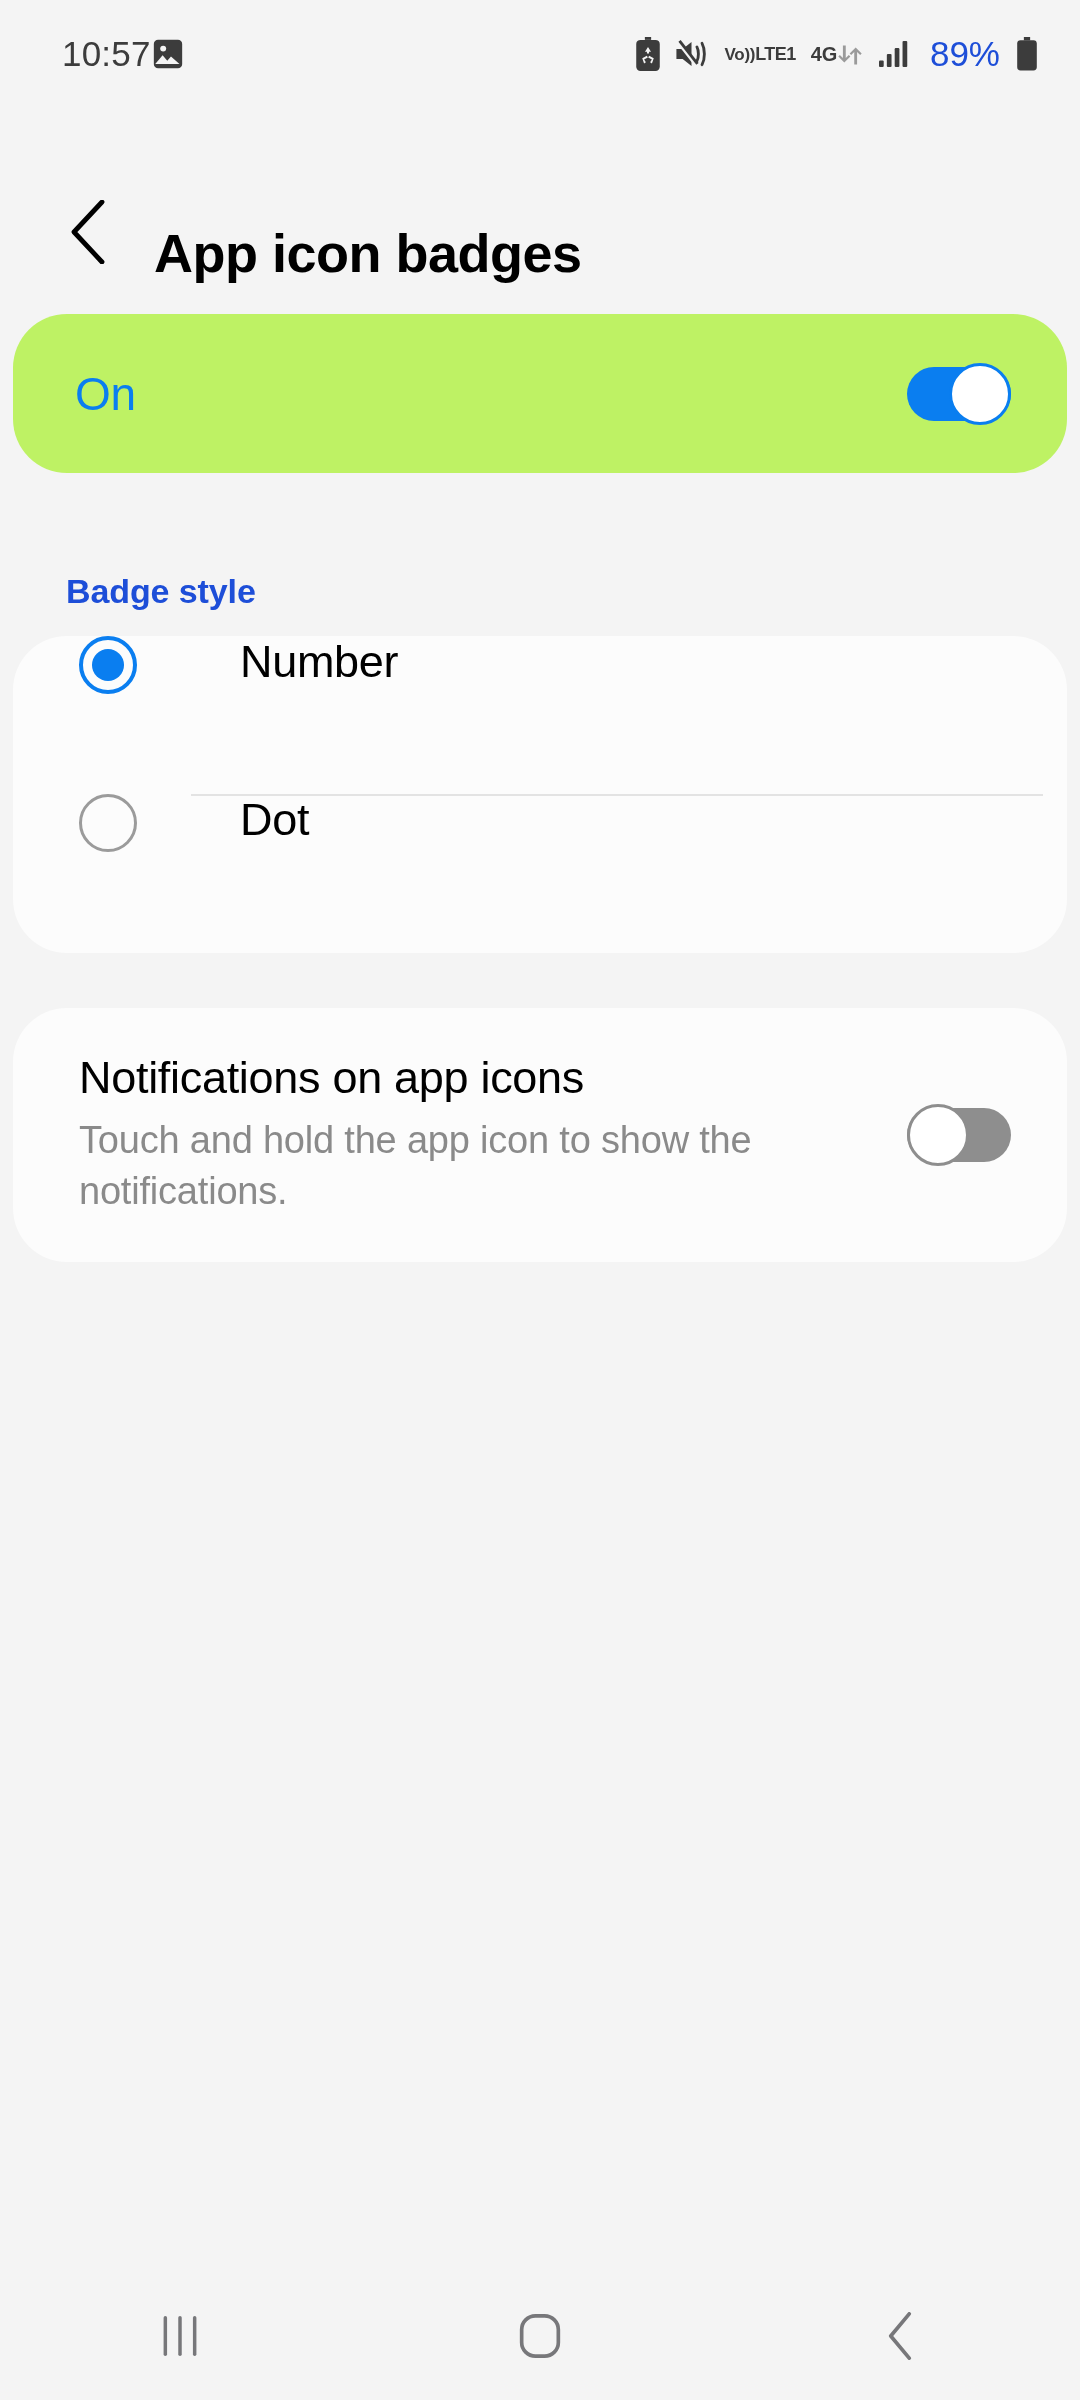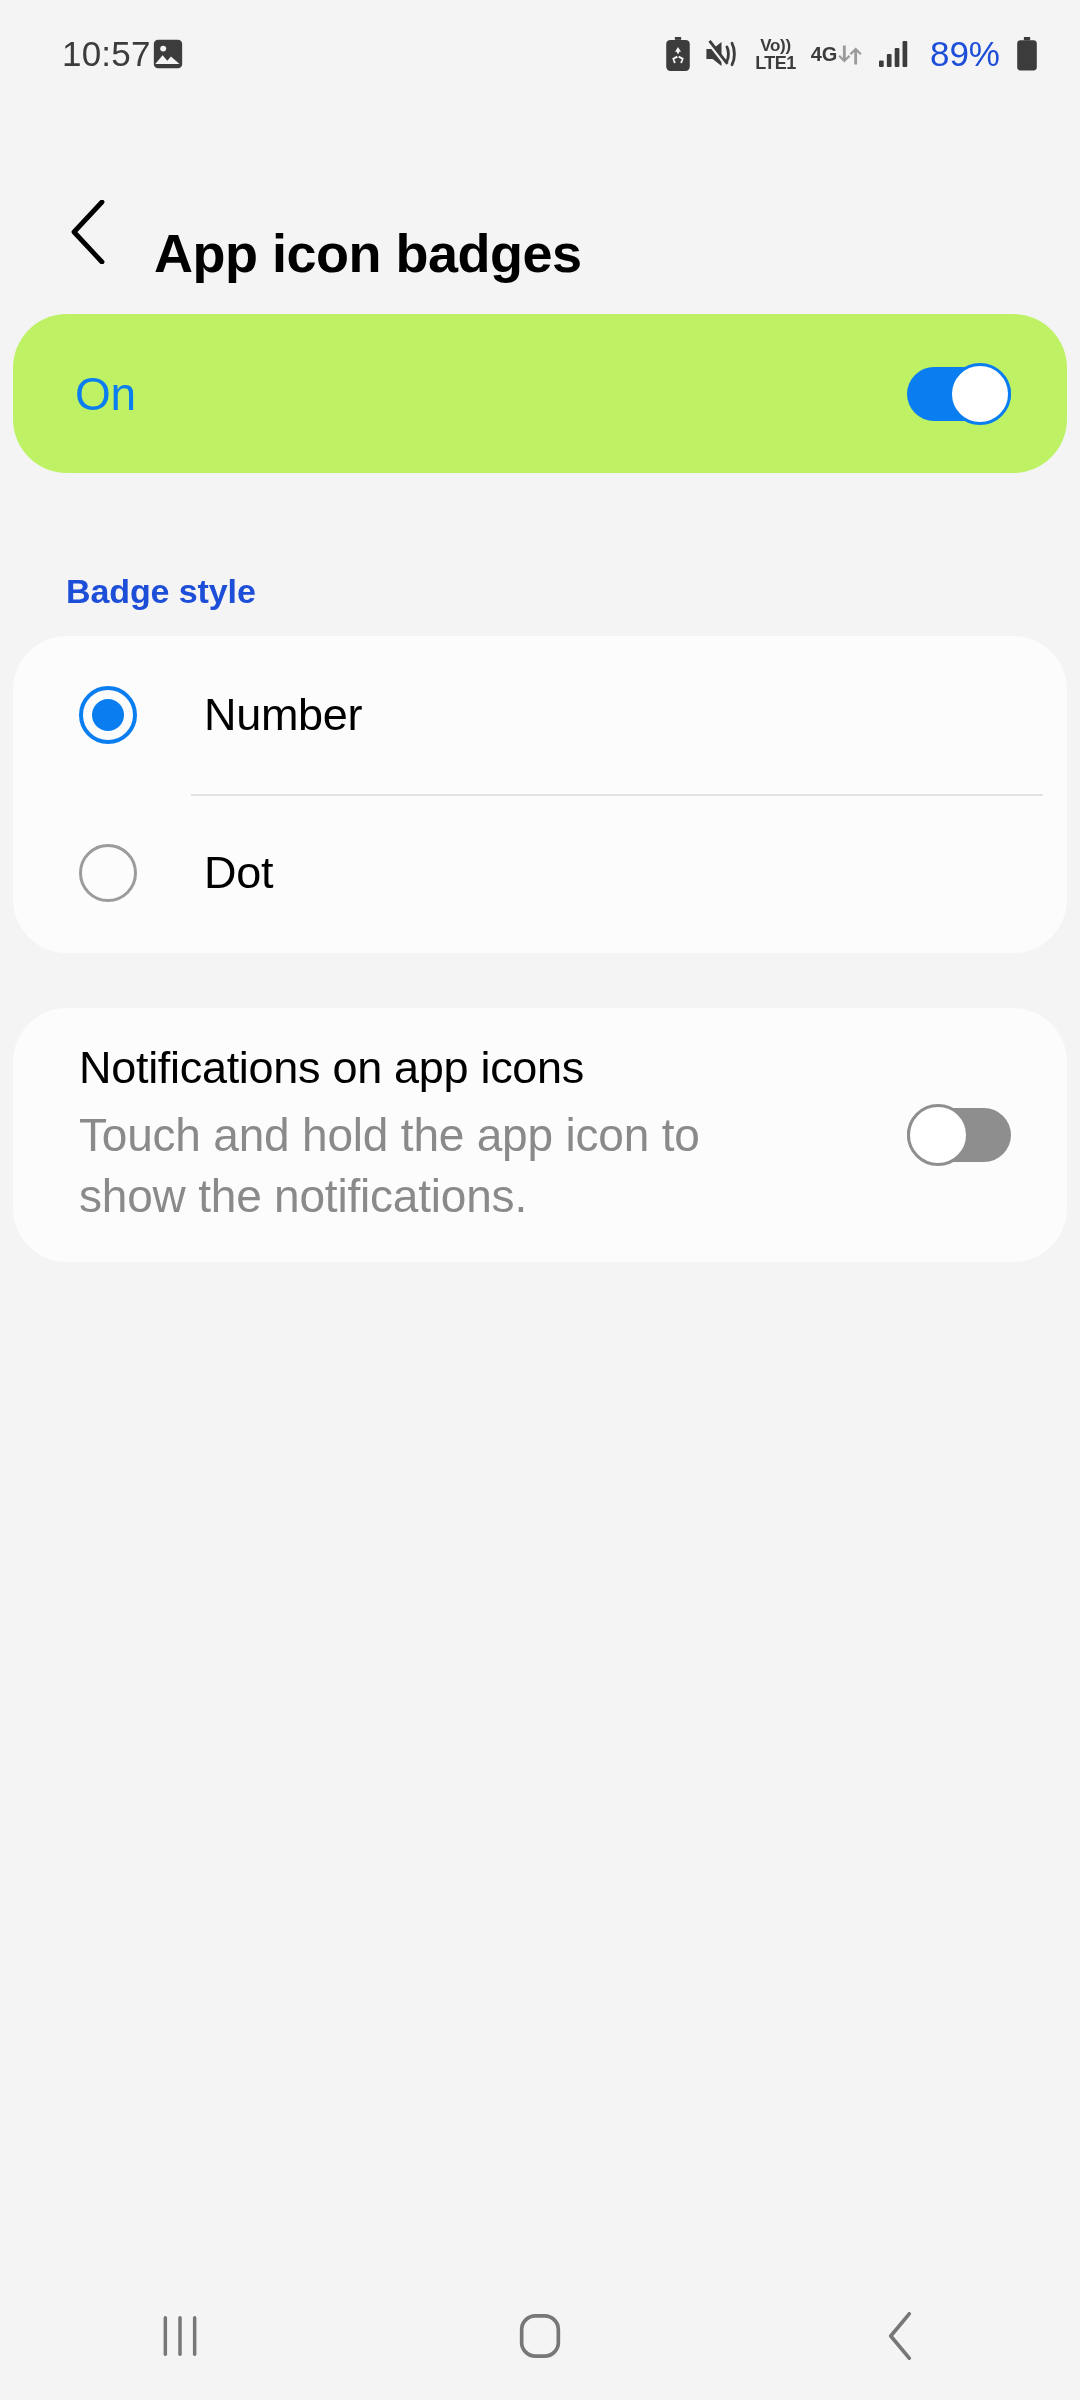--- a/index.html
+++ b/index.html
@@ -27,21 +27,21 @@
   .status-left { display:flex; align-items:center; }
   .status-clock {
     font-size:35px; color:#3c3c3c; letter-spacing:0.2px;
     font-family:"Liberation Sans", sans-serif;
   }
   .gallery-icon { width:34px; height:34px; display:block; }
   .status-right { display:flex; align-items:center; gap:13px; }
   .batt-saver-icon { width:28px; height:34px; display:block; }
   .mute-icon { width:37px; height:30px; display:block; }
   .volte-block {
-    display:flex; flex-direction:column;
+    display:flex; flex-direction:row;
     align-items:center; justify-content:center;
     line-height:1; color:#3c3c3c;
   }
   .volte-top { font-size:17px; font-weight:bold; letter-spacing:-0.3px; }
   .volte-bot { font-size:18px; font-weight:bold; letter-spacing:-0.5px; }
   .net-block {
     display:flex; flex-direction:row;
     align-items:center; justify-content:center;
     line-height:1; color:#3c3c3c; margin-left:2px;
   }
@@ -109,22 +109,23 @@
   
   #badge-style-card {
     position:absolute; top:636px; left:13px;
     width:1054px; height:317px;
     background:#fcfcfc;
     border-radius:54px;
   }
   .radio-row {
     position:relative;
     height:158px;
-    display:flex; align-items:center;
+    display:flex; align-items:flex-start;
     padding-left:66px;
+    gap:36px;
   }
   .radio {
     position:relative;
     width:58px; height:58px; border-radius:50%;
     flex:0 0 auto;
     box-sizing:border-box;
   }
   .radio.selected { border:4px solid #0a7ef0; }
   .radio.selected::after {
     content:""; position:absolute;
@@ -150,21 +151,21 @@
     display:flex; align-items:center;
     justify-content:space-between;
     padding:0 56px 0 66px;
   }
   #notif-text { max-width:720px; }
   #notif-title {
     font-size:45px; color:#000; letter-spacing:-0.3px;
     line-height:1.05;
   }
   #notif-desc {
-    font-size:46px; color:#8a8a8a; letter-spacing:-0.2px;
+    font-size:38px; color:#8a8a8a; letter-spacing:-0.2px;
     line-height:1.32; margin-top:14px;
   }
 
   
   #nav-bar {
     position:absolute; bottom:0; left:0;
     width:1080px; height:128px;
     display:flex; align-items:center;
   }
   .nav-btn {

